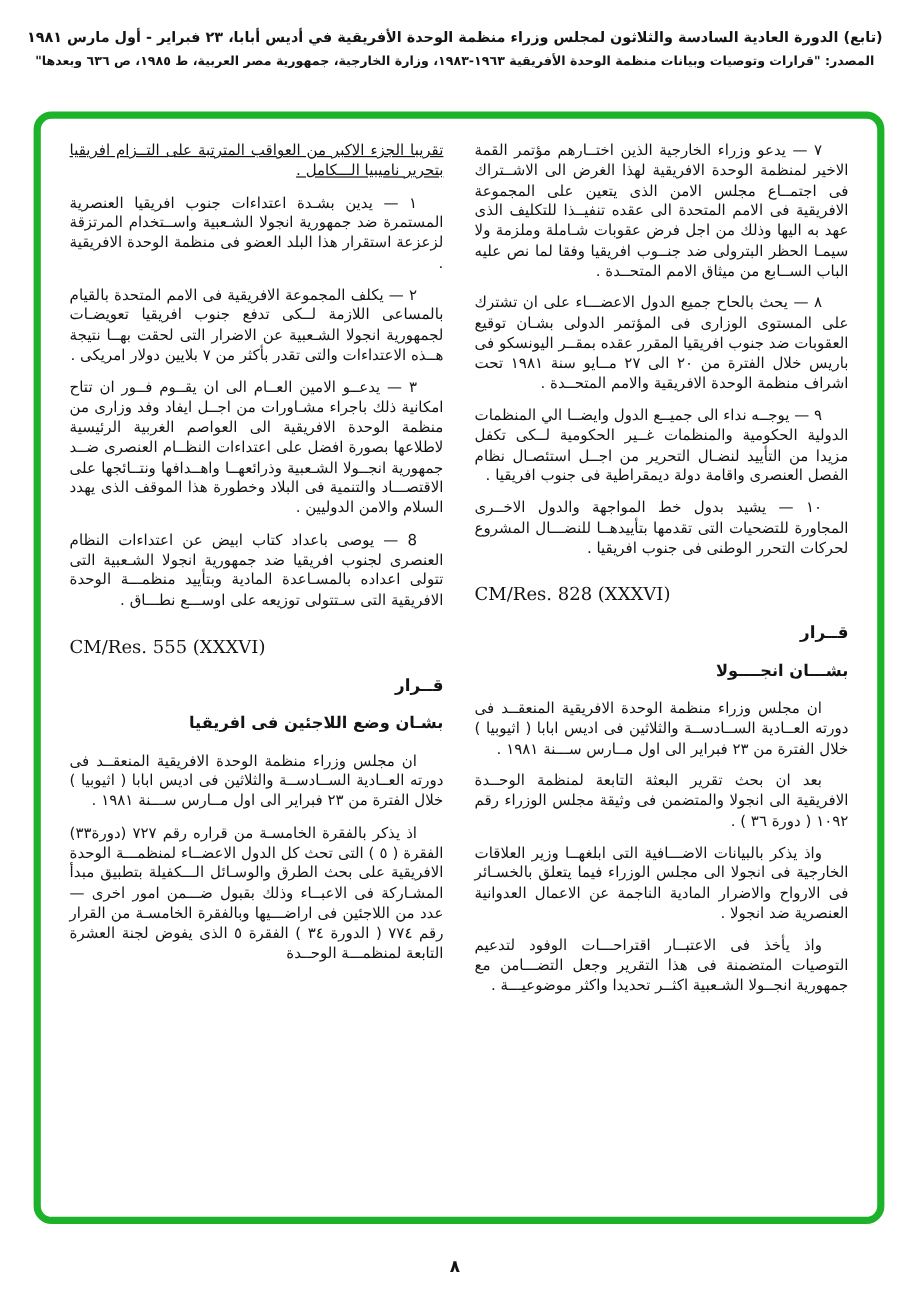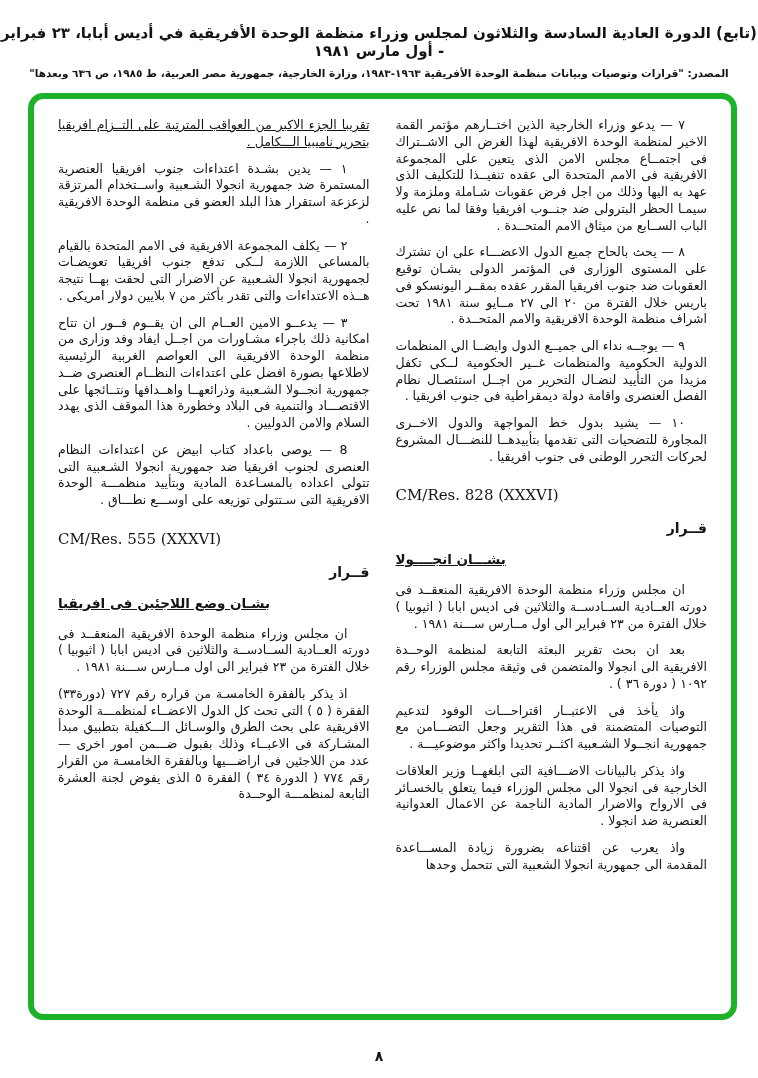--- a/index.html
+++ b/index.html
@@ -10,21 +10,21 @@
     font-family:"DejaVu Sans", sans-serif;
     color:#141414;
     overflow:hidden;
   }
   .page-header {
     direction:rtl;
     text-align:center;
     padding-top:24px;
   }
   .header-line1 {
-    font-size:15px;
+    font-size:12px;
     font-weight:bold;
     letter-spacing:0;
   }
   .header-line2 {
     font-size:10.5px;
     font-weight:bold;
     margin-top:7px;
   }
   .content-box {
     position:absolute;
@@ -61,26 +61,25 @@
     margin:20px 0 14px 0;
   }
   .block.title {
     text-indent:0;
     font-weight:bold;
     font-size:14px;
     margin:10px 0 12px 0;
     letter-spacing:1px;
   }
   .block.subtitle {
-    text-align:left;
+    text-align:right;
     text-indent:0;
     font-weight:bold;
     font-size:13.5px;
     margin-bottom:14px;
-    text-decoration:underline;
   }
   .page-number {
     position:absolute;
     bottom:14px; left:0;
     width:100%;
     text-align:center;
     font-size:14px;
     font-weight:bold;
     direction:rtl;
   }
@@ -98,23 +97,22 @@
     <div class="col">
         <div class="block paragraph">٧ — يدعو وزراء الخارجية الذين اختــارهم مؤتمر القمة الاخير لمنظمة الوحدة الافريقية لهذا الغرض الى الاشــتراك فى اجتمــاع مجلس الامن الذى يتعين على المجموعة الافريقية فى الامم المتحدة الى عقده تنفيــذا للتكليف الذى عهد به اليها وذلك من اجل فرض عقوبات شـاملة وملزمة ولا سيمـا الحظر البترولى ضد جنــوب افريقيا وفقا لما نص عليه الباب الســابع من ميثاق الامم المتحــدة .</div>
         <div class="block paragraph">٨ — يحث بالحاح جميع الدول الاعضـــاء على ان تشترك على المستوى الوزارى فى المؤتمر الدولى بشـان توقيع العقوبات ضد جنوب افريقيا المقرر عقده بمقــر اليونسكو فى باريس خلال الفترة من ٢٠ الى ٢٧ مــايو سنة ١٩٨١ تحت اشراف منظمة الوحدة الافريقية والامم المتحــدة .</div>
         <div class="block paragraph">٩ — يوجــه نداء الى جميــع الدول وايضــا الي المنظمات الدولية الحكومية والمنظمات غــير الحكومية لــكى تكفل مزيدا من التأييد لنضـال التحرير من اجــل استئصـال نظام الفصل العنصرى واقامة دولة ديمقراطية فى جنوب افريقيا .</div>
         <div class="block paragraph">١٠ — يشيد بدول خط المواجهة والدول الاخــرى المجاورة للتضحيات التى تقدمها بتأييدهــا للنضـــال المشروع لحركات التحرر الوطنى فى جنوب افريقيا .</div>
         <div class="block reference">CM/Res. 828 (XXXVI)</div>
         <div class="block title">قــرار</div>
         <div class="block subtitle">بشـــان انجــــولا</div>
         <div class="block paragraph">ان مجلس وزراء منظمة الوحدة الافريقية المنعقــد فى دورته العــادية الســادســة والثلاثين فى اديس ابابا ( اثيوبيا ) خلال الفترة من ٢٣ فبراير الى اول مــارس ســـنة ١٩٨١ .</div>
         <div class="block paragraph">بعد ان بحث تقرير البعثة التابعة لمنظمة الوحــدة الافريقية الى انجولا والمتضمن فى وثيقة مجلس الوزراء رقم ١٠٩٢ ( دورة ٣٦ ) .</div>
+        <div class="block paragraph">واذ يذكر بالبيانات الاضـــافية التى ابلغهــا وزير العلاقات الخارجية فى انجولا الى مجلس الوزراء فيما يتعلق بالخسـائر فى الارواح والاضرار المادية الناجمة عن الاعمال العدوانية العنصرية ضد انجولا .</div>
         <div class="block paragraph">واذ يأخذ فى الاعتبــار اقتراحـــات الوفود لتدعيم التوصيات المتضمنة فى هذا التقرير وجعل التضـــامن مع جمهورية انجــولا الشـعبية اكثــر تحديدا واكثر موضوعيـــة .</div>
-        <div class="block paragraph">واذ يذكر بالبيانات الاضـــافية التى ابلغهــا وزير العلاقات الخارجية فى انجولا الى مجلس الوزراء فيما يتعلق بالخسـائر فى الارواح والاضرار المادية الناجمة عن الاعمال العدوانية العنصرية ضد انجولا .</div>
-        <div class="block paragraph">واذ يعرب عن اقتناعه بضرورة زيادة المســـاعدة المقدمة الى جمهورية انجولا الشعبية التى تتحمل وحدها</div>
       </div>
     <div class="col">
         <div class="block paragraph no-indent">تقريبا الجزء الاكبر من العواقب المترتبة على التــزام افريقيا بتحرير ناميبيا الـــكامل .</div>
         <div class="block paragraph">١ — يدين بشـدة اعتداءات جنوب افريقيا العنصرية المستمرة ضد جمهورية انجولا الشـعبية واســتخدام المرتزقة لزعزعة استقرار هذا البلد العضو فى منظمة الوحدة الافريقية .</div>
         <div class="block paragraph">٢ — يكلف المجموعة الافريقية فى الامم المتحدة بالقيام بالمساعى اللازمة لــكى تدفع جنوب افريقيا تعويضـات لجمهورية انجولا الشـعبية عن الاضرار التى لحقت بهــا نتيجة هــذه الاعتداءات والتى تقدر بأكثر من ٧ بلايين دولار امريكى .</div>
         <div class="block paragraph">٣ — يدعــو الامين العــام الى ان يقــوم فــور ان تتاح امكانية ذلك باجراء مشـاورات من اجــل ايفاد وفد وزارى من منظمة الوحدة الافريقية الى العواصم الغربية الرئيسية لاطلاعها بصورة افضل على اعتداءات النظــام العنصرى ضــد جمهورية انجــولا الشـعبية وذرائعهــا واهــدافها ونتــائجها على الاقتصـــاد والتنمية فى البلاد وخطورة هذا الموقف الذى يهدد السلام والامن الدوليين .</div>
         <div class="block paragraph">8 — يوصى باعداد كتاب ابيض عن اعتداءات النظام العنصرى لجنوب افريقيا ضد جمهورية انجولا الشـعبية التى تتولى اعداده بالمسـاعدة المادية وبتأييد منظمـــة الوحدة الافريقية التى سـتتولى توزيعه على اوســـع نطـــاق .</div>
         <div class="block reference">CM/Res. 555 (XXXVI)</div>
         <div class="block title">قــرار</div>
         <div class="block subtitle">بشـان وضع اللاجئين فى افريقيا</div>

